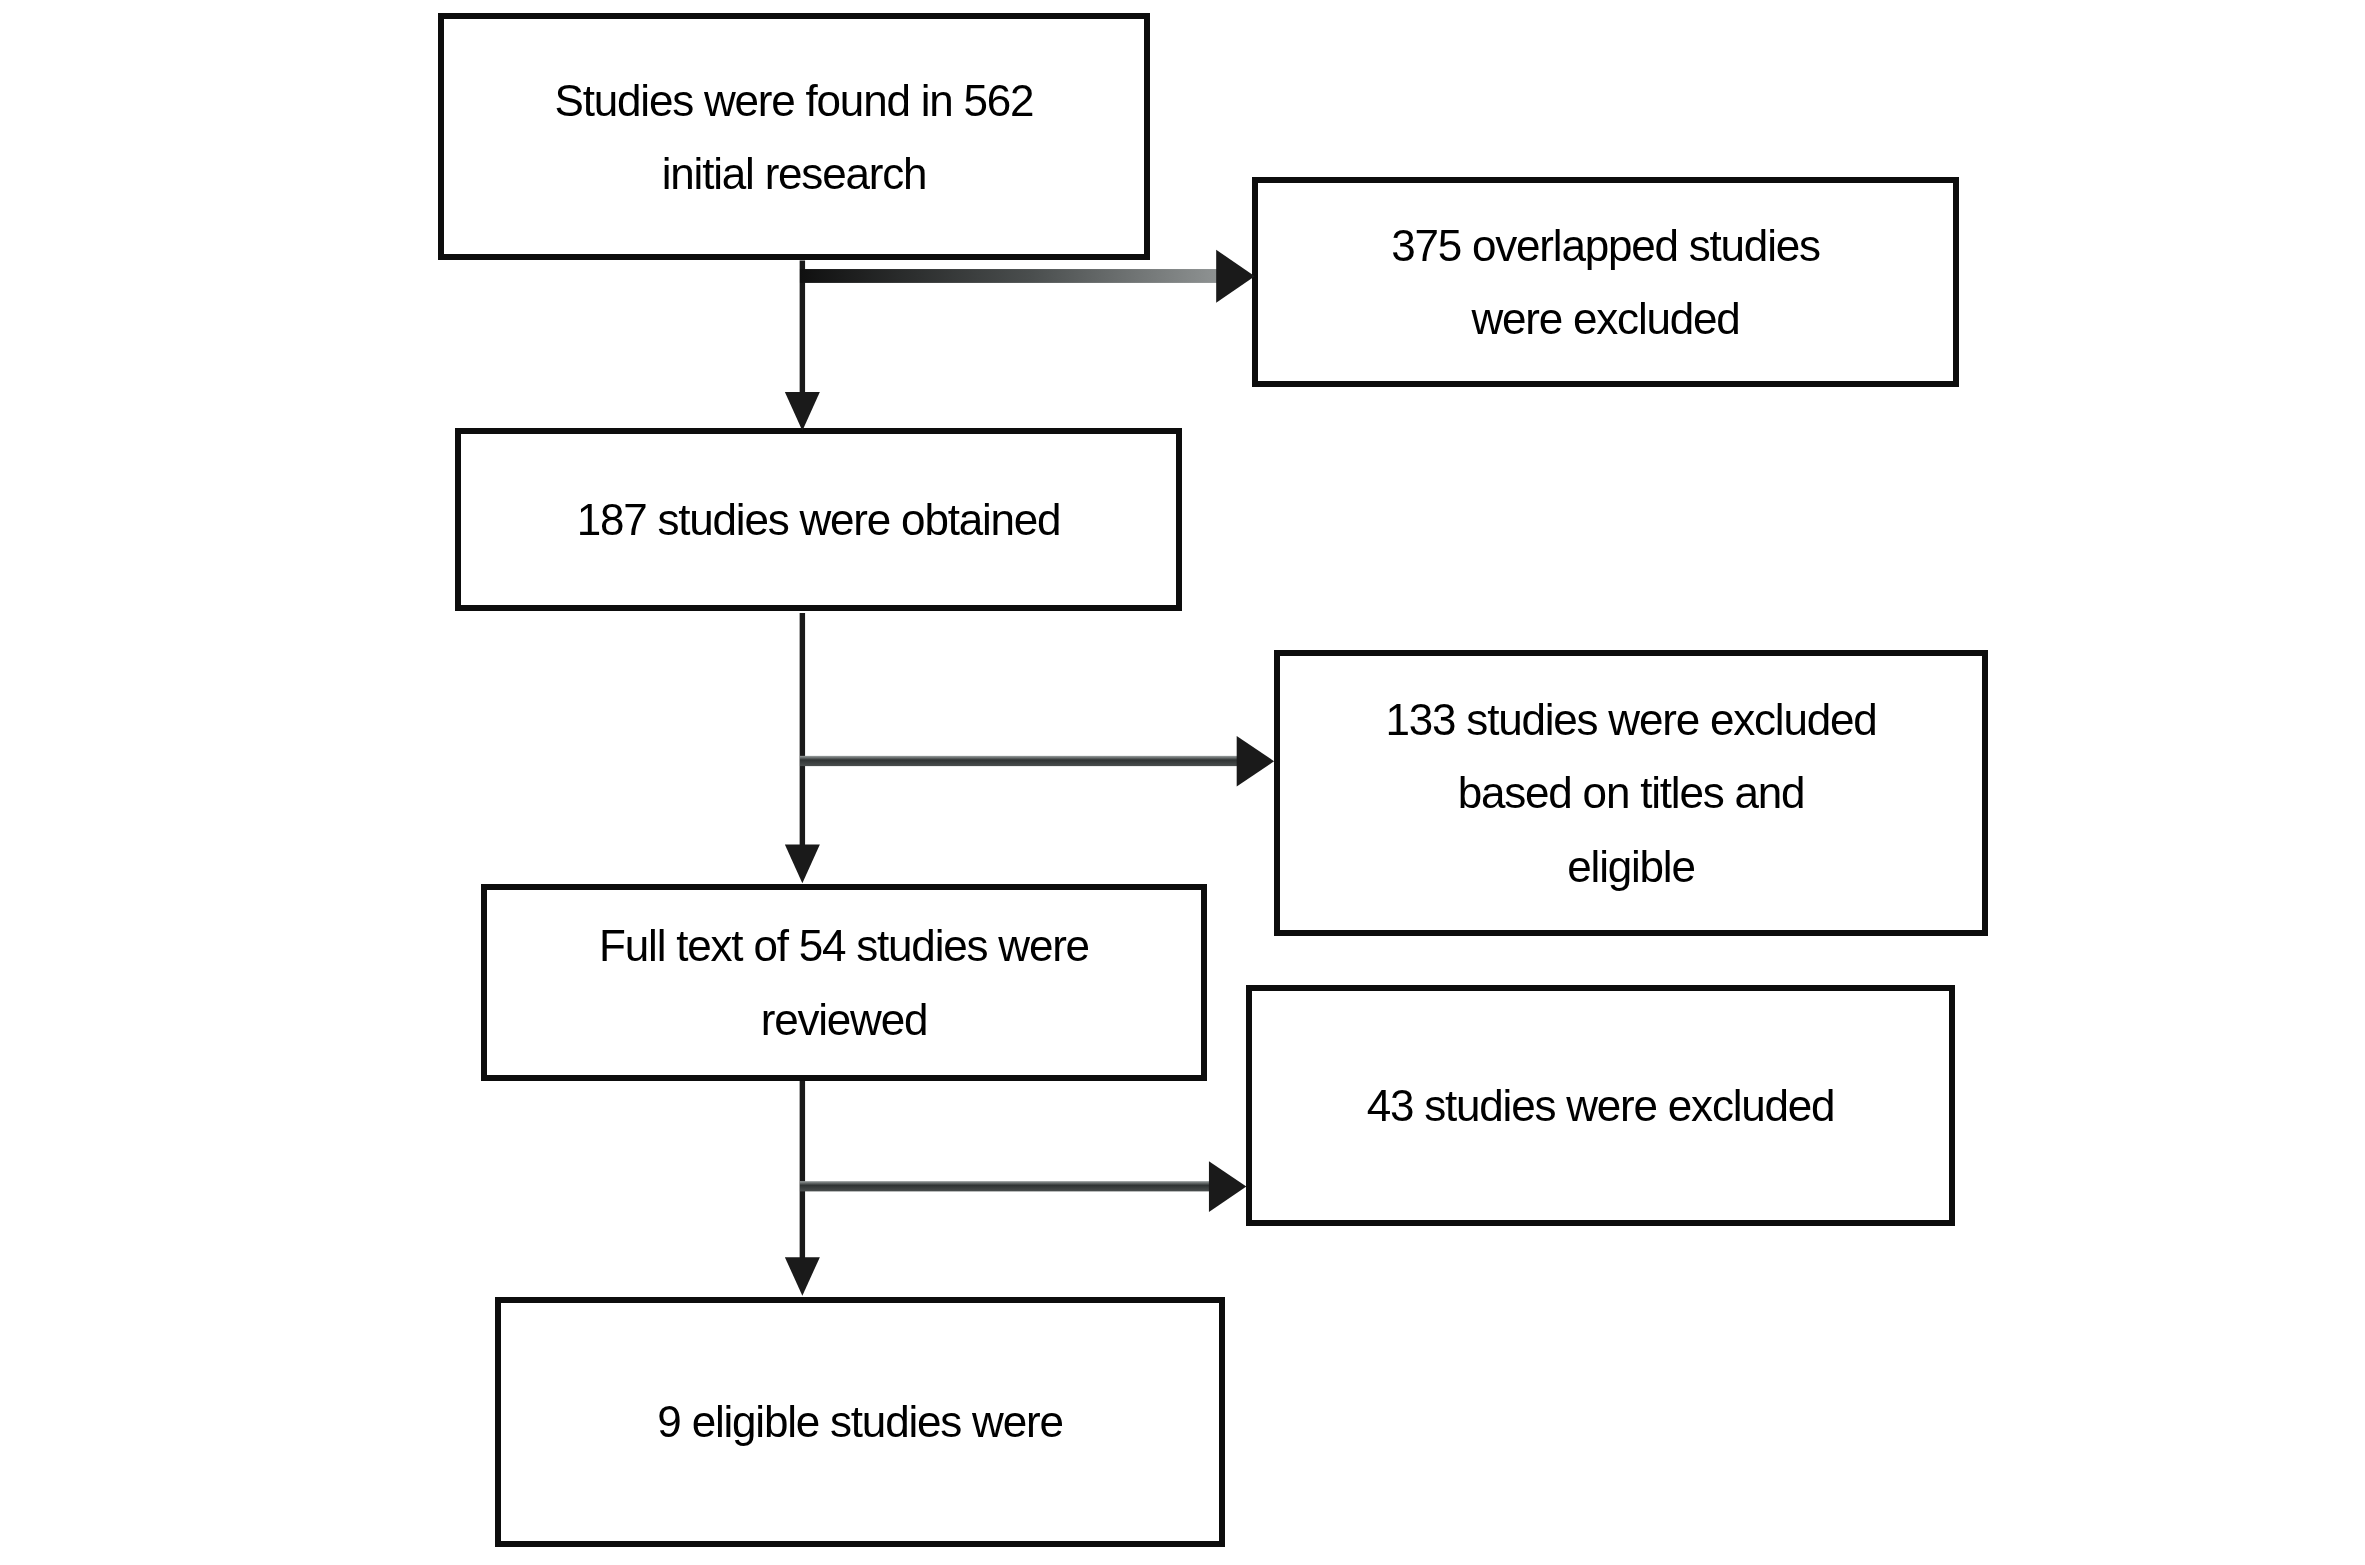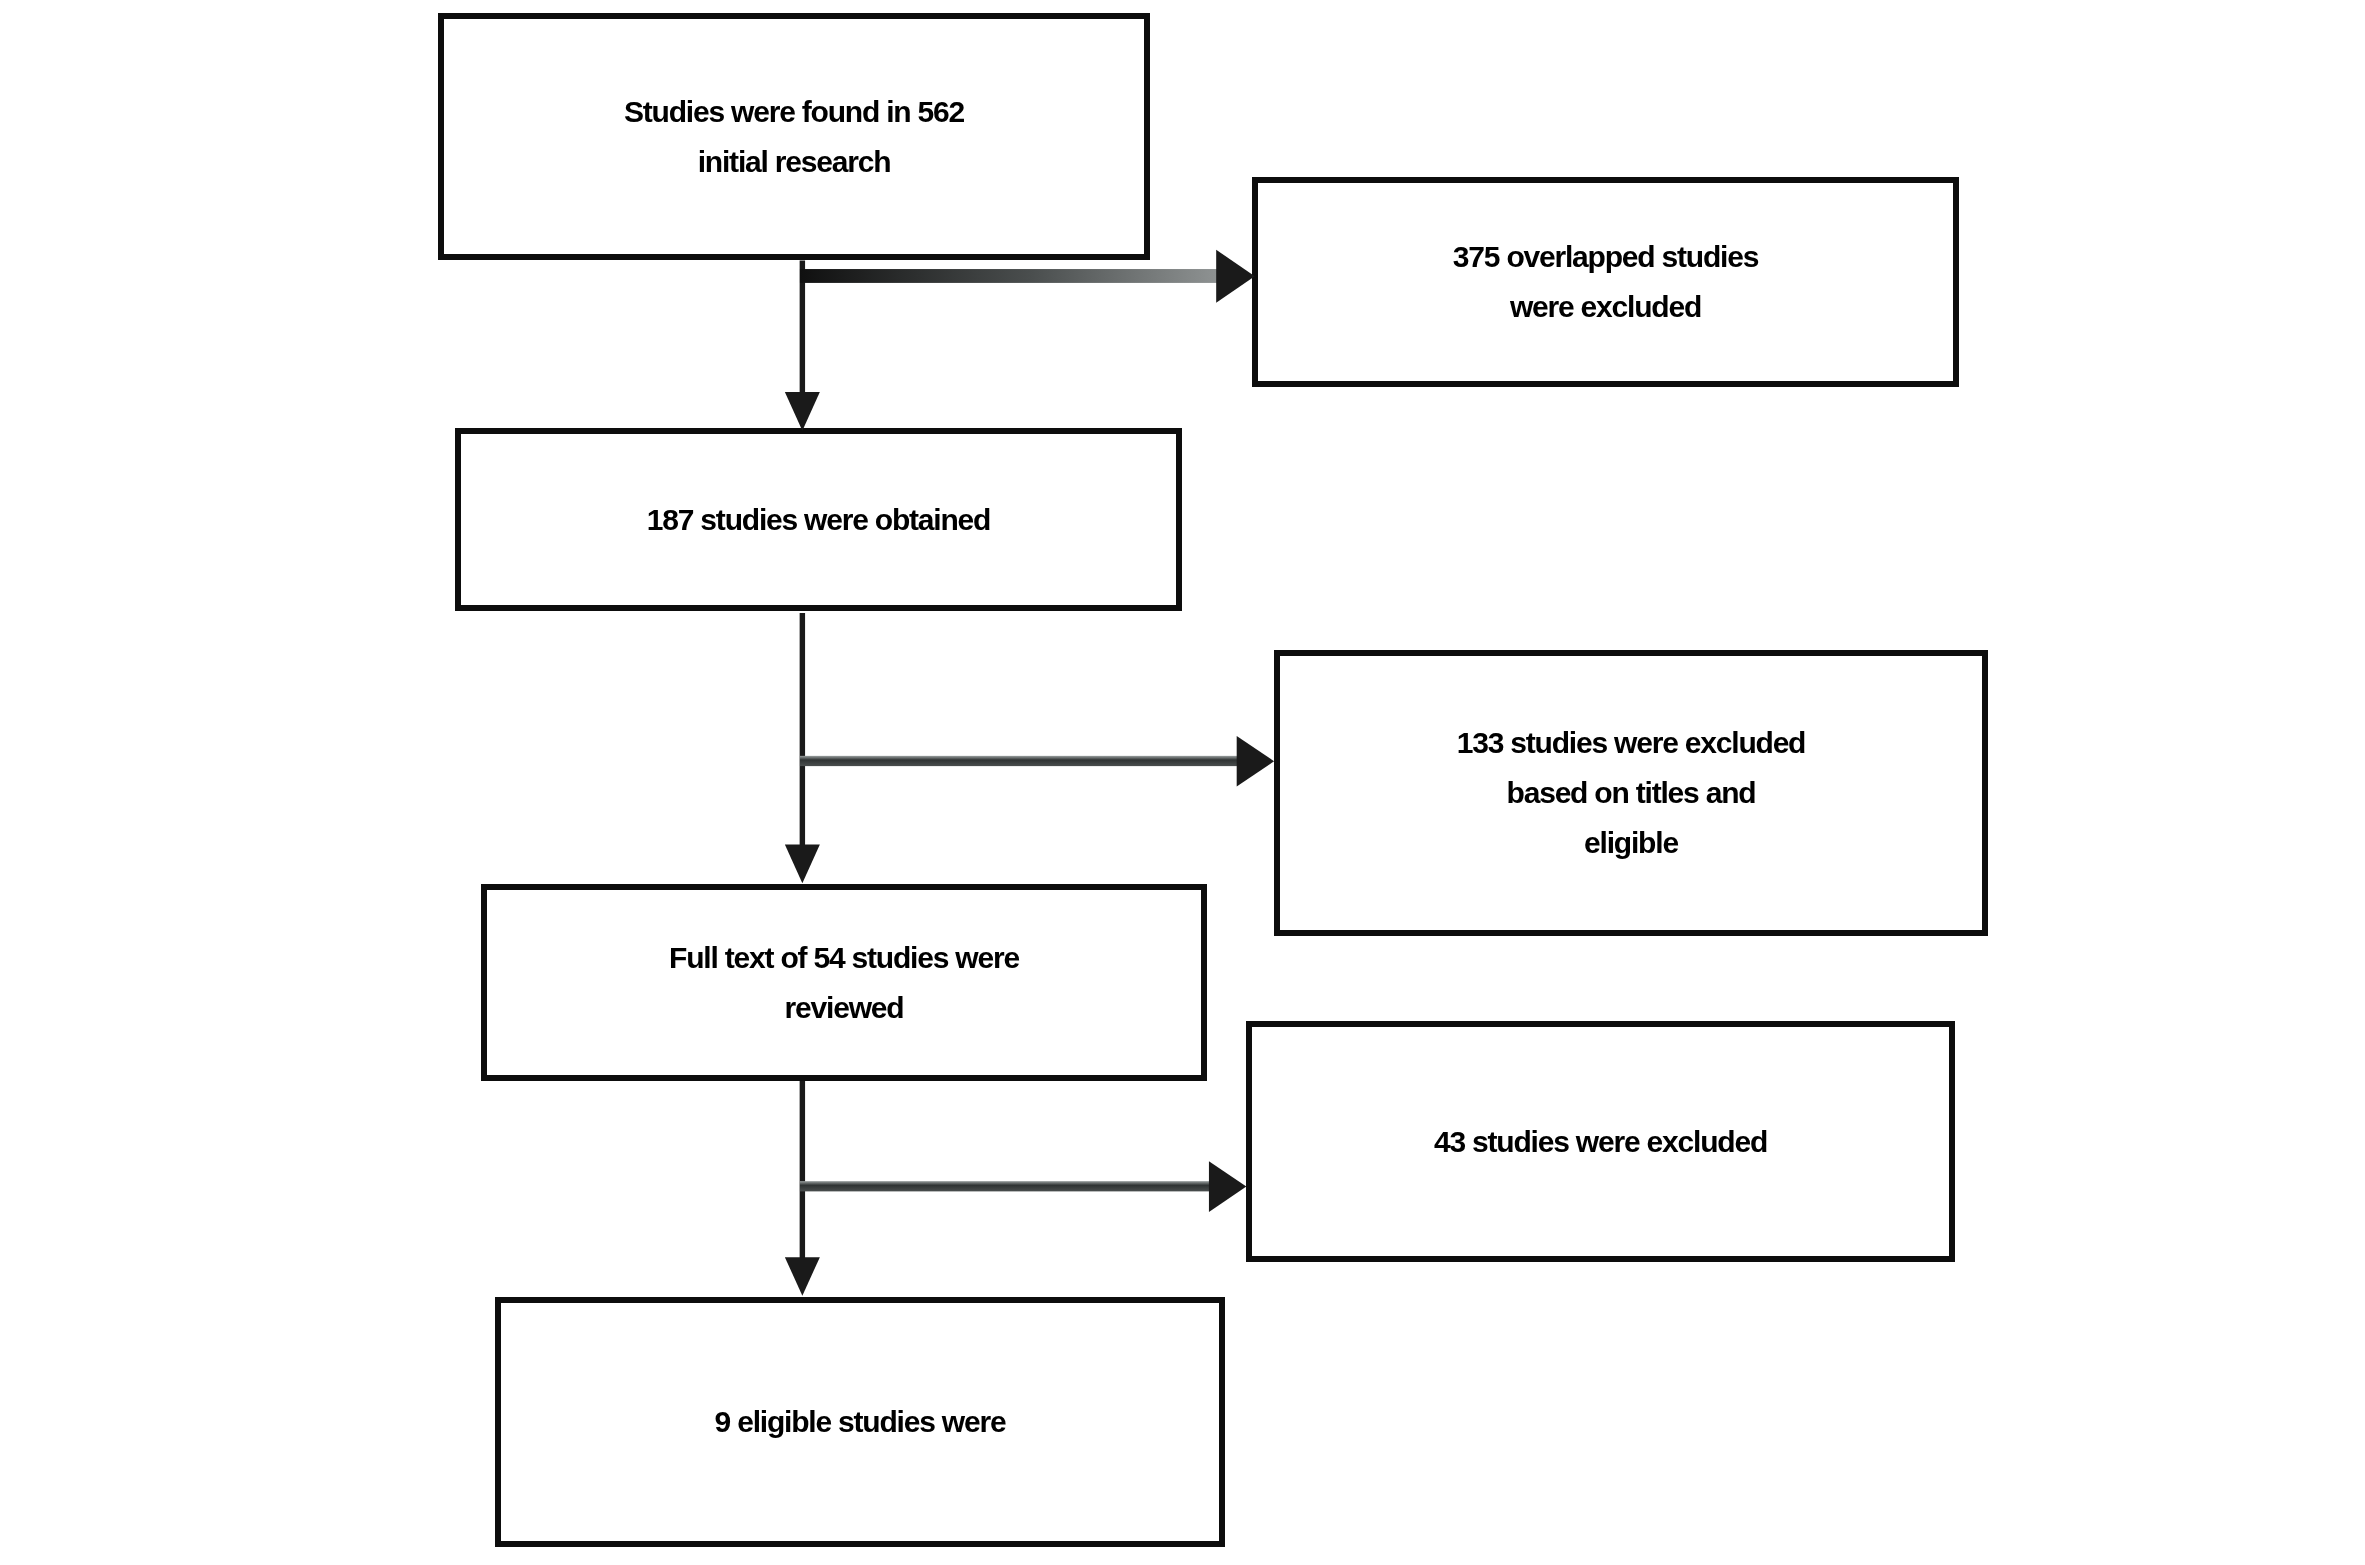--- a/index.html
+++ b/index.html
@@ -18,24 +18,24 @@
   .node {
     position: absolute;
     box-sizing: border-box;
     border: 6.6px solid var(--border, #0d0d0d);
     background: #ffffff;
     display: flex;
     align-items: center;
     justify-content: center;
     text-align: center;
     color: var(--text, #000000);
-    font-size: 30px;
+    font-size: 44px;
     letter-spacing: -1.2px;
     line-height: 1.66;
-    font-weight: 700;
+    font-weight: 400;
   }
   .node-text span { display: block; }
   svg.connectors {
     position: absolute;
     left: 0;
     top: 0;
   }
 </style>
 </head>
 <body>
@@ -76,21 +76,21 @@
   </div>
 
   <div class="node" style="left:1274px; top:650px; width:714px; height:286px;">
     <div class="node-text">
       <span>133 studies were excluded</span>
       <span>based on titles and</span>
       <span>eligible</span>
     </div>
   </div>
 
-  <div class="node" style="left:1246px; top:1021px; width:709px; height:241px;">
+  <div class="node" style="left:1246px; top:985px; width:709px; height:241px;">
     <div class="node-text">
       <span>43 studies were excluded</span>
     </div>
   </div>
 
   <svg class="connectors" width="2366" height="1566" viewBox="0 0 3922 2596">
     <defs>
       <linearGradient id="hbar-fade" x1="0" y1="0" x2="1" y2="0">
         <stop offset="0" stop-color="#101010"></stop>
         <stop offset="0.55" stop-color="#4a4e4e"></stop>

